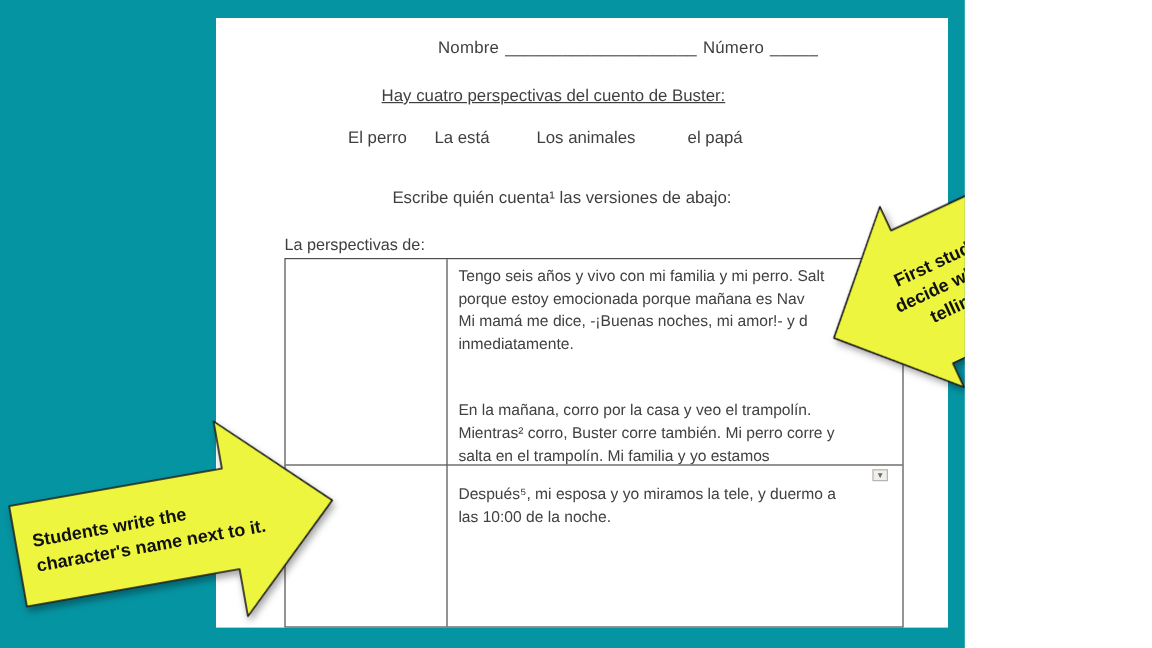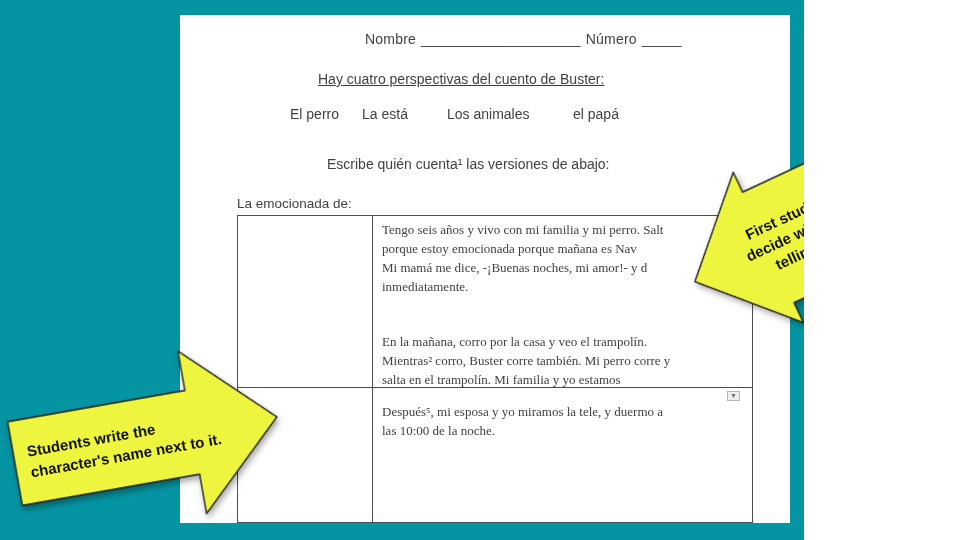--- a/index.html
+++ b/index.html
@@ -37,21 +37,20 @@
   .table-label { position: absolute; left: 57px; top: 181px; font-size: 13.5px; }
 
   .wtable {
     position: absolute; left: 57px; top: 200px;
     width: 516px; height: 308px;
     border: 1px solid #4d4d4d;
     display: grid;
     grid-template-columns: 135px 1fr;
     grid-template-rows: 172px 1fr;
     background: #fff;
-    font-family: Liberation Serif, serif;
   }
   .cell { overflow: hidden; }
   .cell.answer { border-right: 1px solid #4d4d4d; }
   .cell.r1 { border-bottom: 1px solid #4d4d4d; }
   .cell.story { padding: 4px 6px 0 9px; line-height: 19px; color: #414141; }
   .cell.story.r2 { padding-top: 14px; }
   .cell.story p { white-space: pre-line; }
   .cell.story p + p { margin-top: 36px; }
   .cell.story.r2 p + p { margin-top: 19px; }
 
@@ -110,21 +109,21 @@
 
     <div class="persp-row">
       <span class="persp-0">El perro</span>
       <span class="persp-1">La está</span>
       <span class="persp-2">Los animales</span>
       <span class="persp-3">el papá</span>
     </div>
 
     <div class="instruction">Escribe quién cuenta¹ las versiones de abajo:</div>
 
-    <div class="table-label">La emocionada de:</div>
+    <div class="table-label">La perspectivas de:</div>
 
     <div class="wtable">
       <div class="cell answer r1"></div>
       <div class="cell story r1">
         <p>Tengo seis años y vivo con mi familia y mi perro. Salt
 porque estoy emocionada porque mañana es Nav
 Mi mamá me dice, -¡Buenas noches, mi amor!- y d
 inmediatamente.</p>
         <p>En la mañana, corro por la casa y veo el trampolín.
 Mientras² corro, Buster corre también. Mi perro corre y

